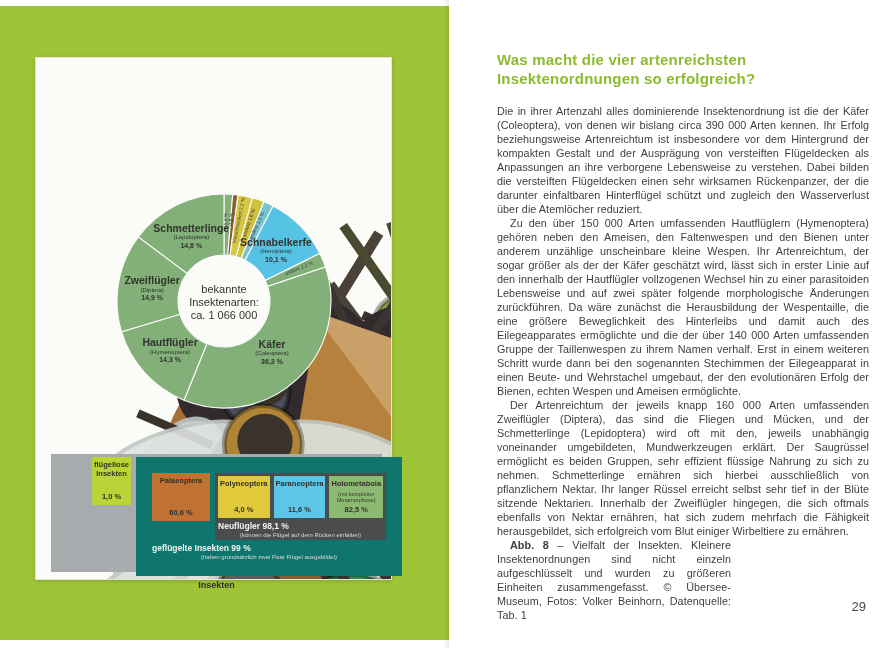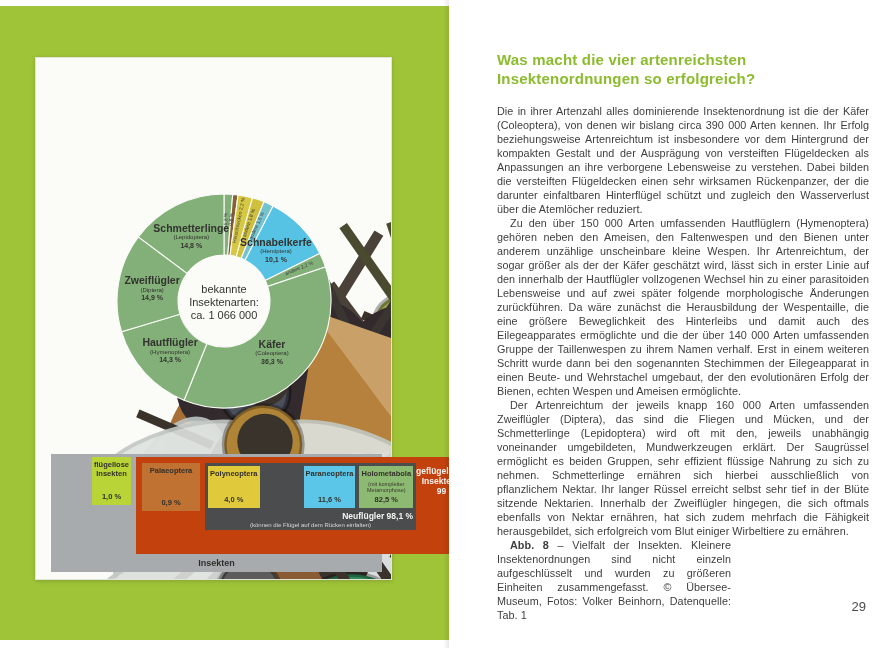--- a/index.html
+++ b/index.html
@@ -17,27 +17,27 @@
             padding:3px;box-sizing:content-box;display:flex;flex-direction:column;}
   .tax-top{display:flex;gap:5px;flex:1;}
   .tax-box{display:flex;flex-direction:column;justify-content:space-between;align-items:center;
            padding:4px 2px;box-sizing:border-box;}
   .tax-name{font-weight:bold;font-size:7.5px;line-height:8.5px;color:#33302a;white-space:pre-line;text-align:center;}
   .tax-sub{font-size:5.5px;line-height:6px;color:#3c3a30;text-align:center;}
   .tax-pct{font-weight:bold;font-size:7.5px;color:#33302a;}
   .box-lime{background:#b8d436;width:55px;height:48px;margin-left:38px;}
   .box-orange{background:#bf7231;width:58px;height:48px;}
   .box-yellow{background:#e0ca3c;flex:1;height:42px;}
-  .box-blue{background:#5cc6e8;flex:1.05;height:42px;margin-left:40px;}
+  .box-blue{background:#5cc6e8;flex:1.05;height:42px;}
   .box-green{background:#8cba72;flex:1;height:42px;}
-  .tax-winged{flex:1;background:#c2410c;padding:6px;display:flex;flex-direction:row;}
+  .tax-winged{flex:1;background:#0f766e;padding:16px;display:flex;flex-direction:column;}
   .tax-winged-row{display:flex;gap:5px;align-items:flex-start;flex:1;}
   .tax-neu{flex:1;background:#4a4c4e;padding:3px 3px 2px 3px;display:flex;flex-direction:column;}
   .tax-neu-row{display:flex;gap:4px;align-items:center;}
-  .tax-dark-label{color:#f3f3ef;font-size:8.5px;font-weight:bold;text-align:right;margin-top:3px;}
+  .tax-dark-label{color:#f3f3ef;font-size:8.5px;font-weight:bold;text-align:left;margin-top:3px;}
   .tax-dark-sub{color:#d9d9d3;font-size:6px;text-align:center;margin-top:1px;}
   .tax-root{text-align:center;font-size:9px;font-weight:bold;color:#2e2e2c;padding:4px 0 1px 0;}
   
   .page-right{position:absolute;left:449px;top:0;width:445px;height:648px;background:#ffffff;}
   .article{position:absolute;left:48px;top:50px;width:372px;}
   .headline{margin:0 0 16px 0;font-size:15px;line-height:19px;font-weight:bold;color:#8cbc2e;letter-spacing:.2px;}
   .article p{margin:0;text-align:justify;font-size:10.8px;line-height:14px;color:#3e3e3e;letter-spacing:.05px;}
   .article p + p{text-indent:13px;}
   .caption{margin-top:30px;width:234px;font-size:9.3px;line-height:13px;color:#3a3a3a;text-align:left;}
   .caption .lead{font-weight:bold;}
@@ -219,21 +219,21 @@
         <div class="tax-top">
           <div class="tax-box box-lime">
             <span class="tax-name">flügellose
 Insekten</span>
             <span class="tax-pct">1,0 %</span>
           </div>
           <div class="tax-winged">
             <div class="tax-winged-row">
               <div class="tax-box box-orange">
                 <span class="tax-name">Palaeoptera</span>
-                <span class="tax-pct">0,9 %</span>
+                <span class="tax-pct">60,6 %</span>
               </div>
               <div class="tax-neu">
                 <div class="tax-neu-row">
                   <div class="tax-box box-yellow">
                     <span class="tax-name">Polyneoptera</span>
                     <span class="tax-pct">4,0 %</span>
                   </div>
                   <div class="tax-box box-blue">
                     <span class="tax-name">Paraneoptera</span>
                     <span class="tax-pct">11,6 %</span>

